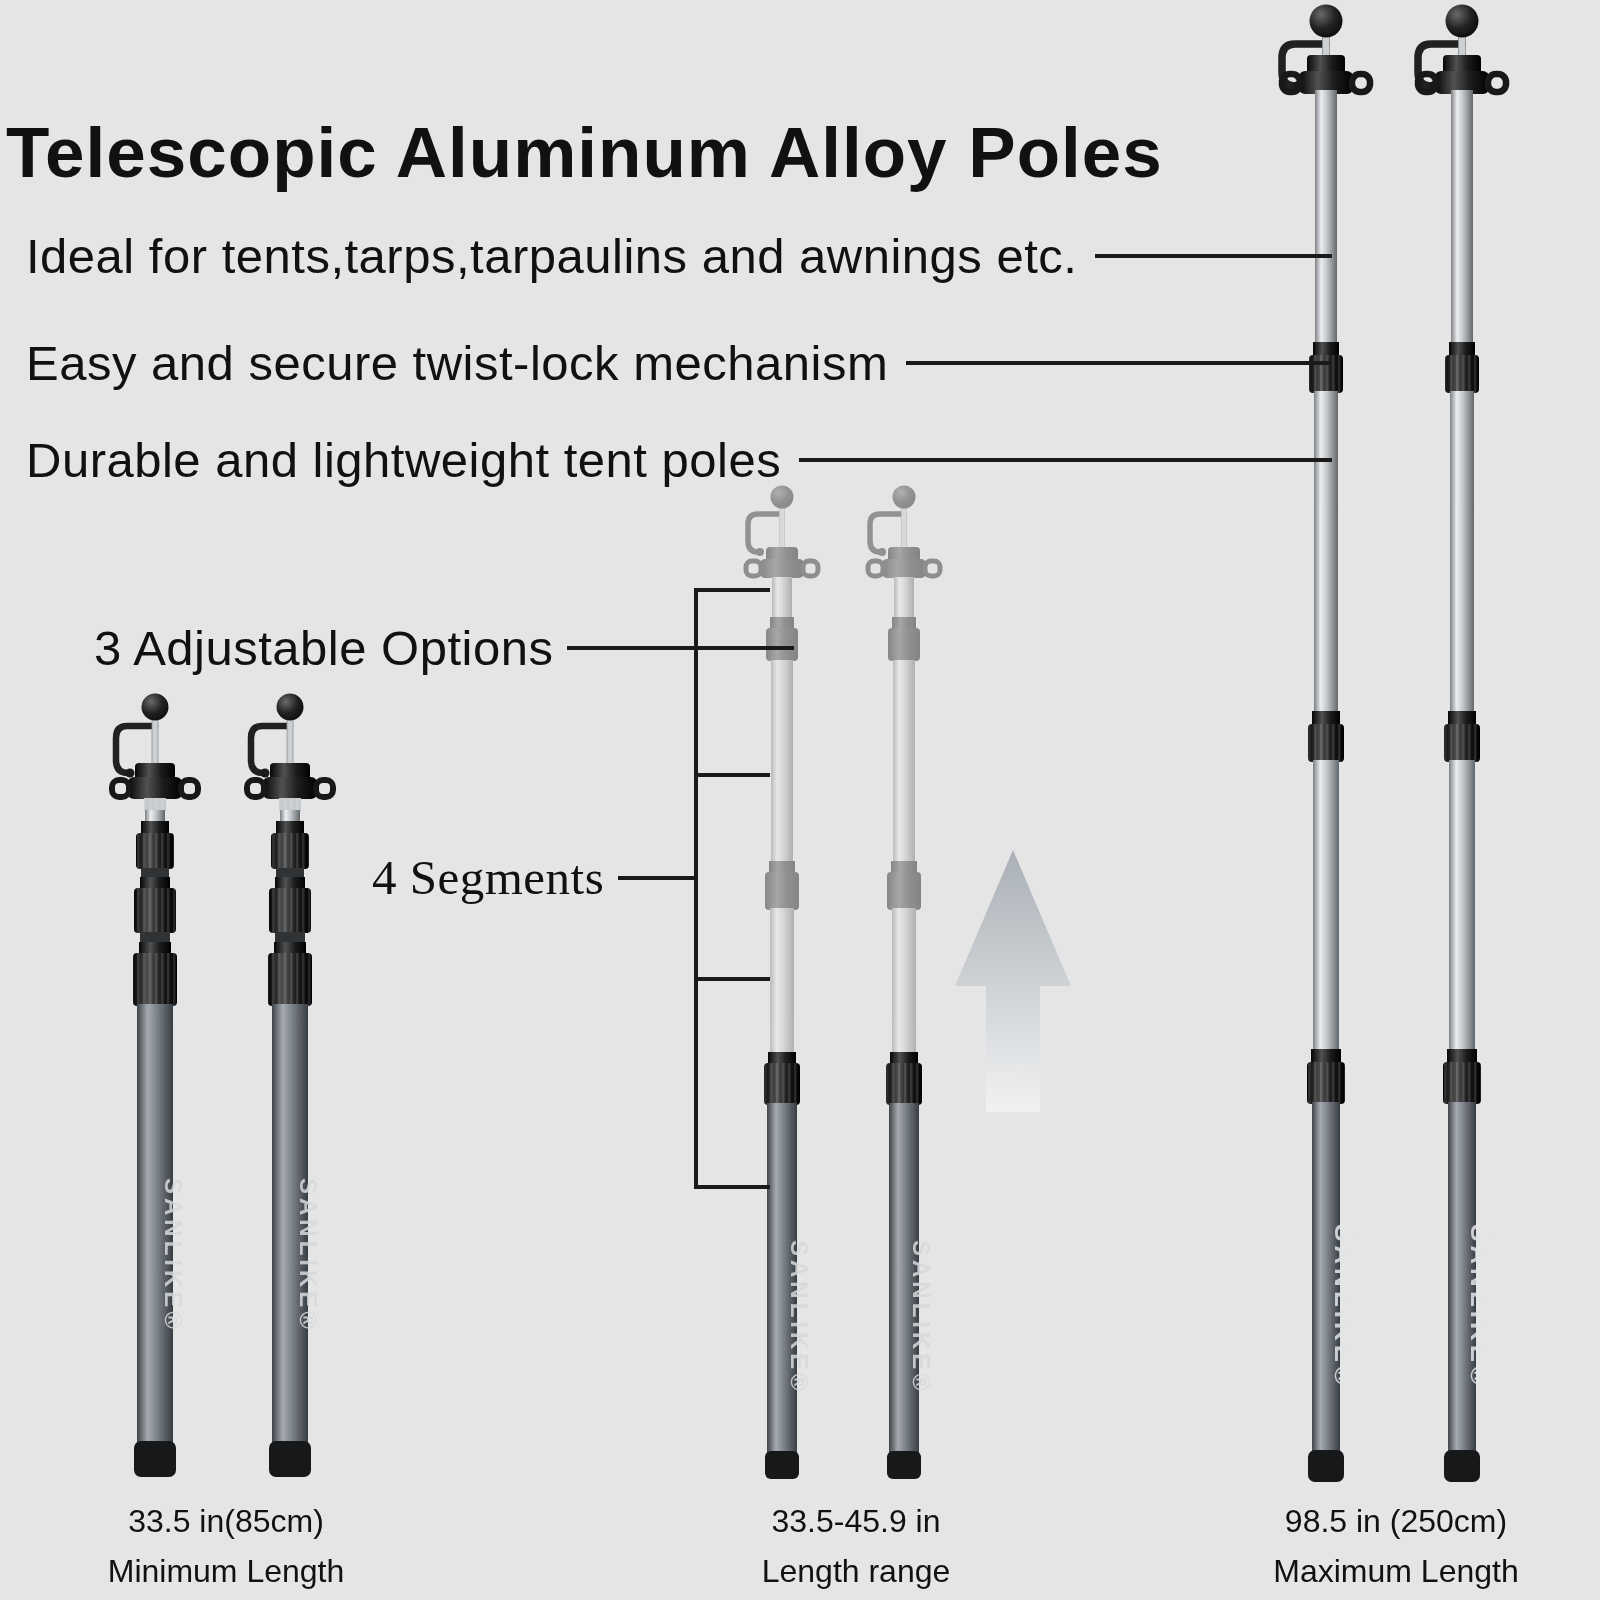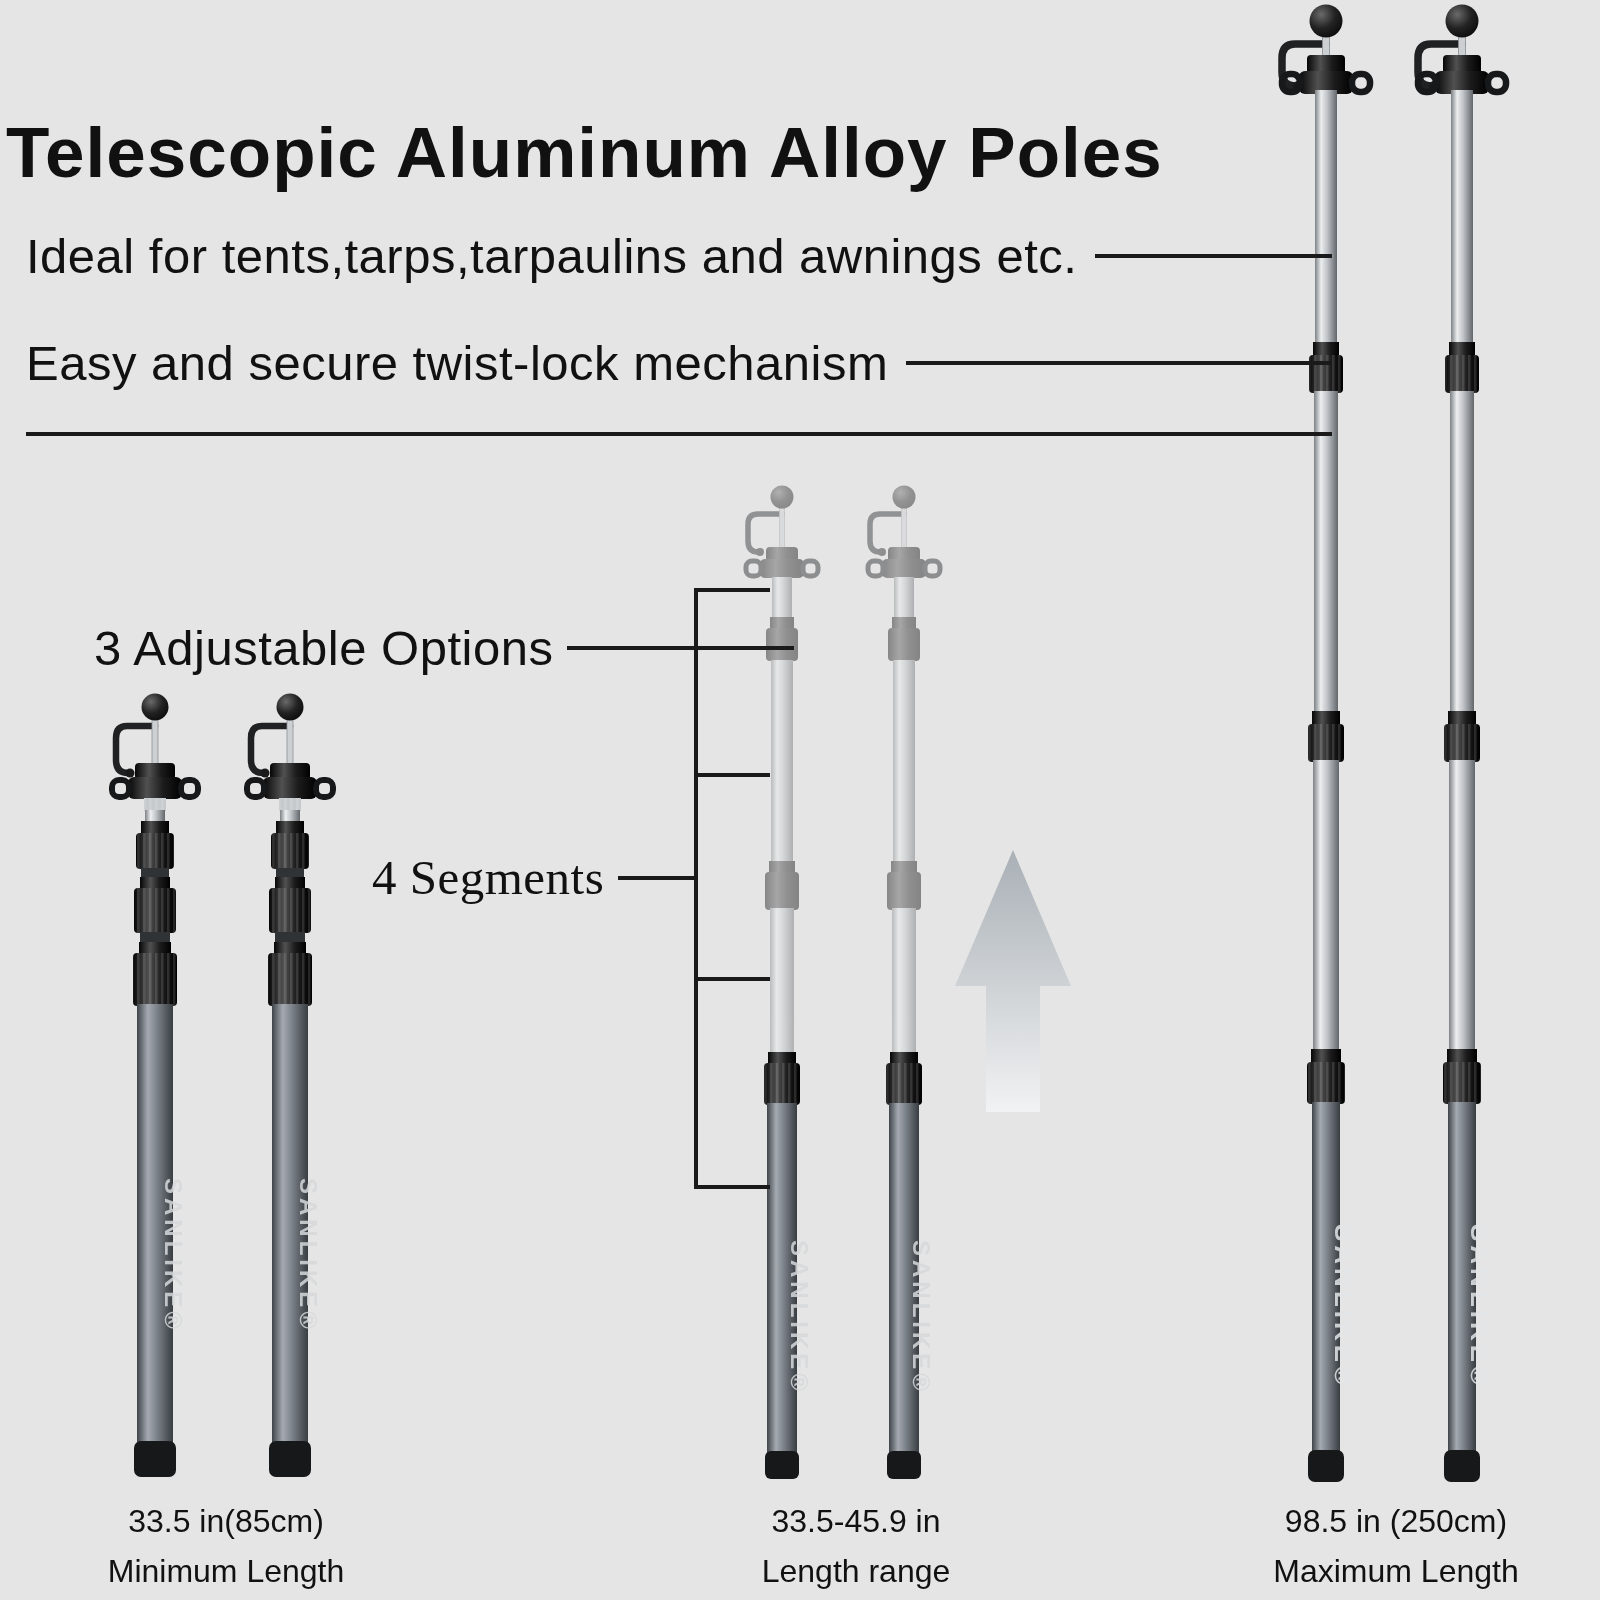--- a/index.html
+++ b/index.html
@@ -162,20 +162,21 @@
 
   <div class="feature f1">
     <span>Ideal for tents,tarps,tarpaulins and awnings etc.</span>
     <span class="feature-line"></span>
   </div>
   <div class="feature f2">
     <span>Easy and secure twist-lock mechanism</span>
     <span class="feature-line"></span>
   </div>
   <div class="feature f3">
+    <span>Durable and lightweight tent poles</span>
     <span class="feature-line"></span>
   </div>
 
   <div class="callout c-adj">
     <span>3 Adjustable Options</span>
     <span class="feature-line"></span>
   </div>
   <div class="callout c-seg">
     <span>4 Segments</span>
     <span class="feature-line"></span>

